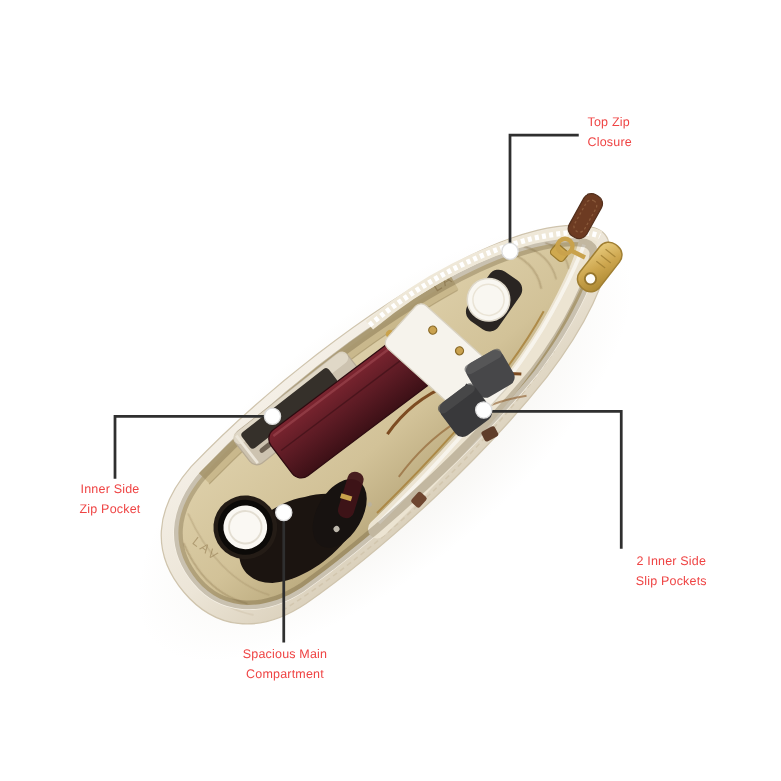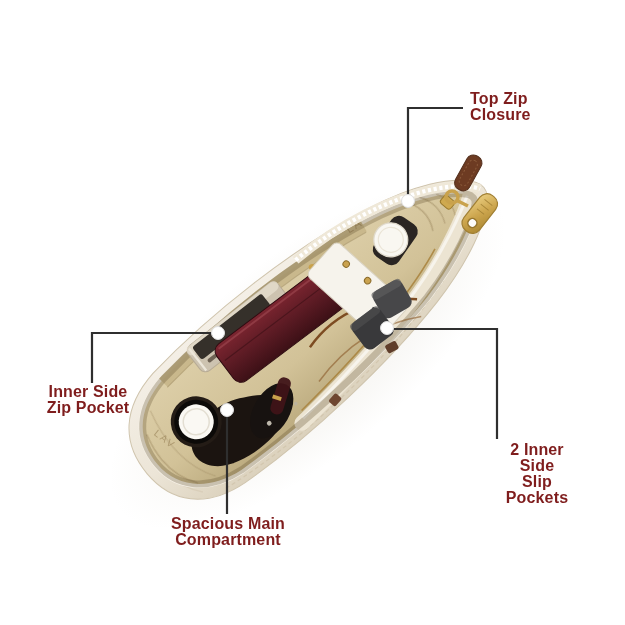--- a/index.html
+++ b/index.html
@@ -2,22 +2,22 @@
 <html><head>
 <meta charset="utf-8">
 <style>
   html,body{margin:0;padding:0;background:#fff;}
   .stage{
     position:relative;width:625px;height:625px;background:#ffffff;
     font-family:"Liberation Sans",sans-serif;overflow:hidden;
   }
   .stage svg{position:absolute;left:0;top:0;}
   .callout-label{
-    position:absolute;font-weight:700;font-size:16px;line-height:16px;
-    color:#7f1d1d;white-space:pre-line;letter-spacing:.15px;
+    position:absolute;font-weight:400;font-size:10px;line-height:16px;
+    color:#ef4444;white-space:pre-line;letter-spacing:.15px;
   }
   .label-center{transform:translateX(-50%);text-align:center;}
 </style>
 </head>
 <body>
 
 <div class="stage">
 
   <svg width="625" height="625" viewBox="0 0 625 625">
     <defs>

